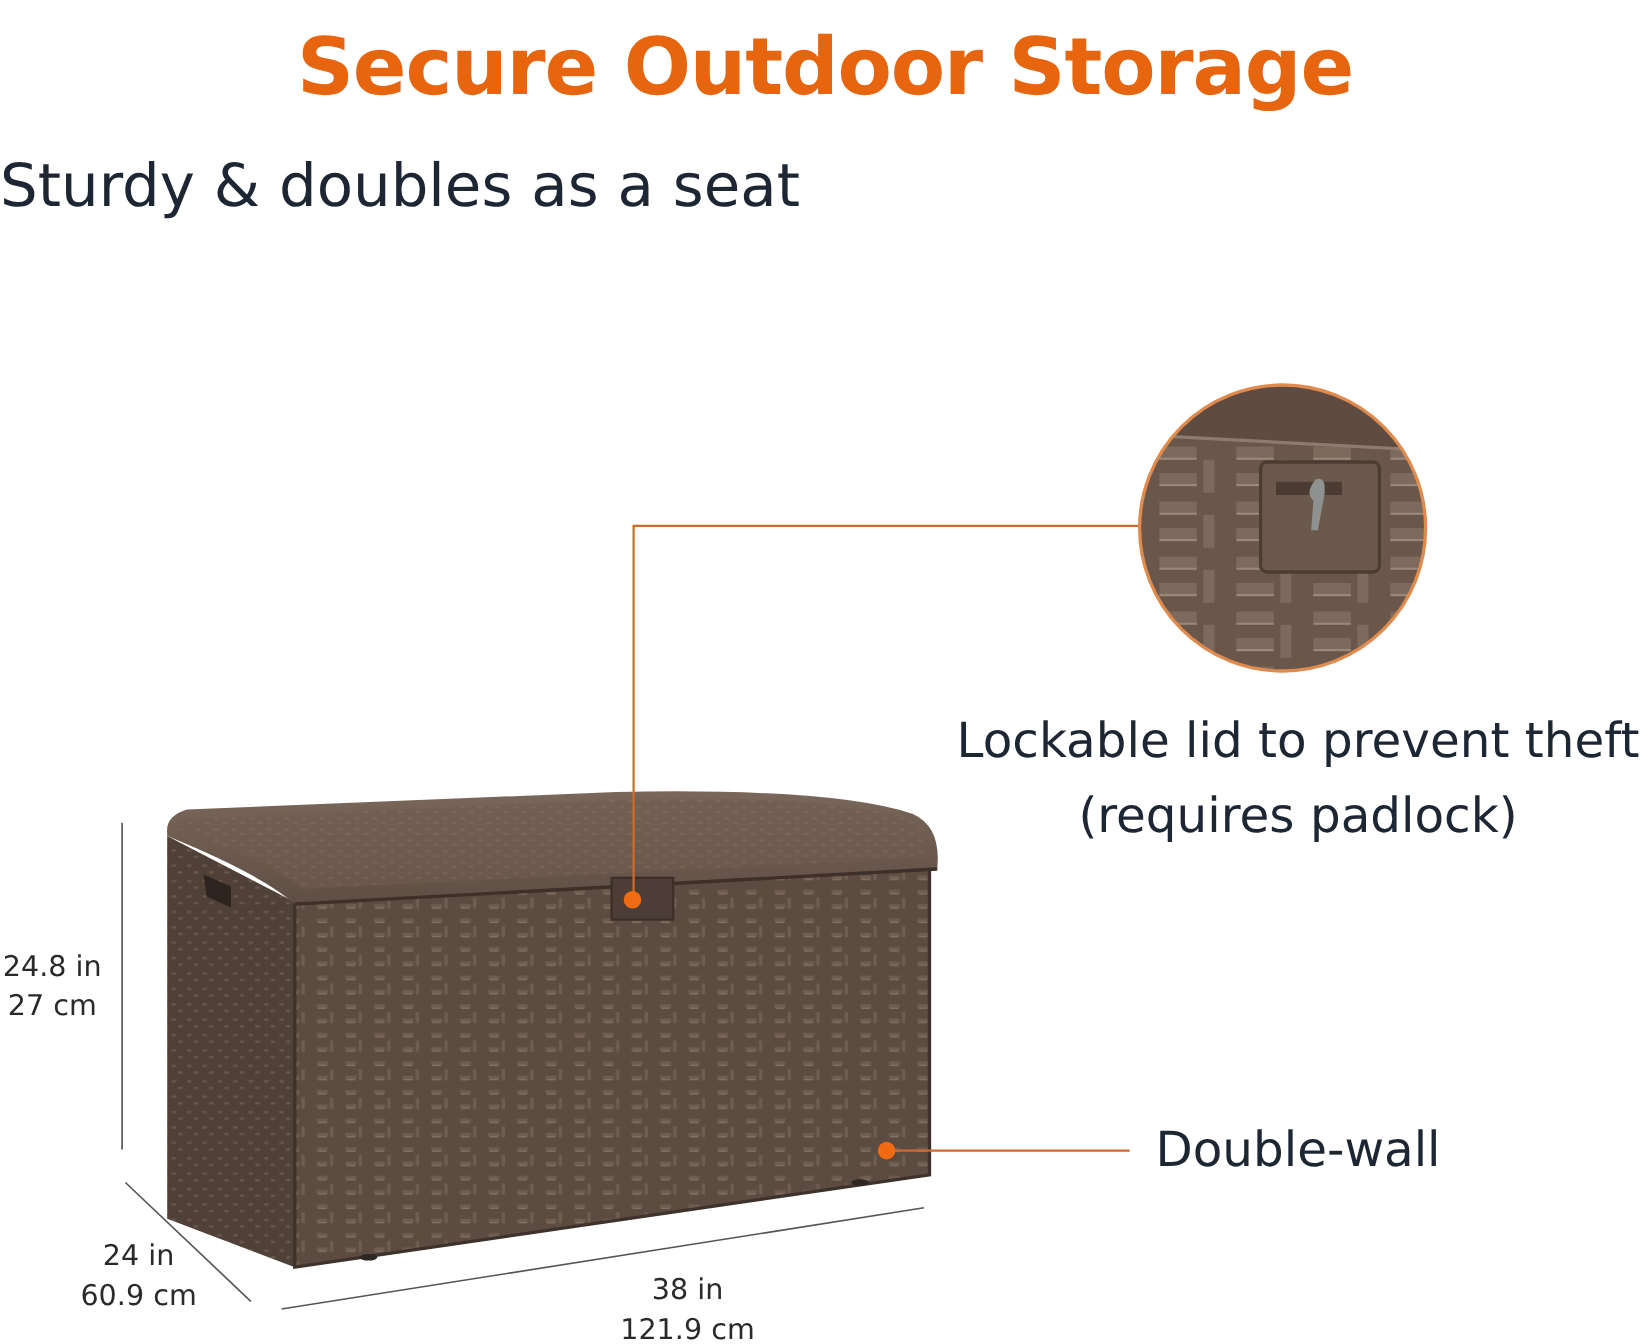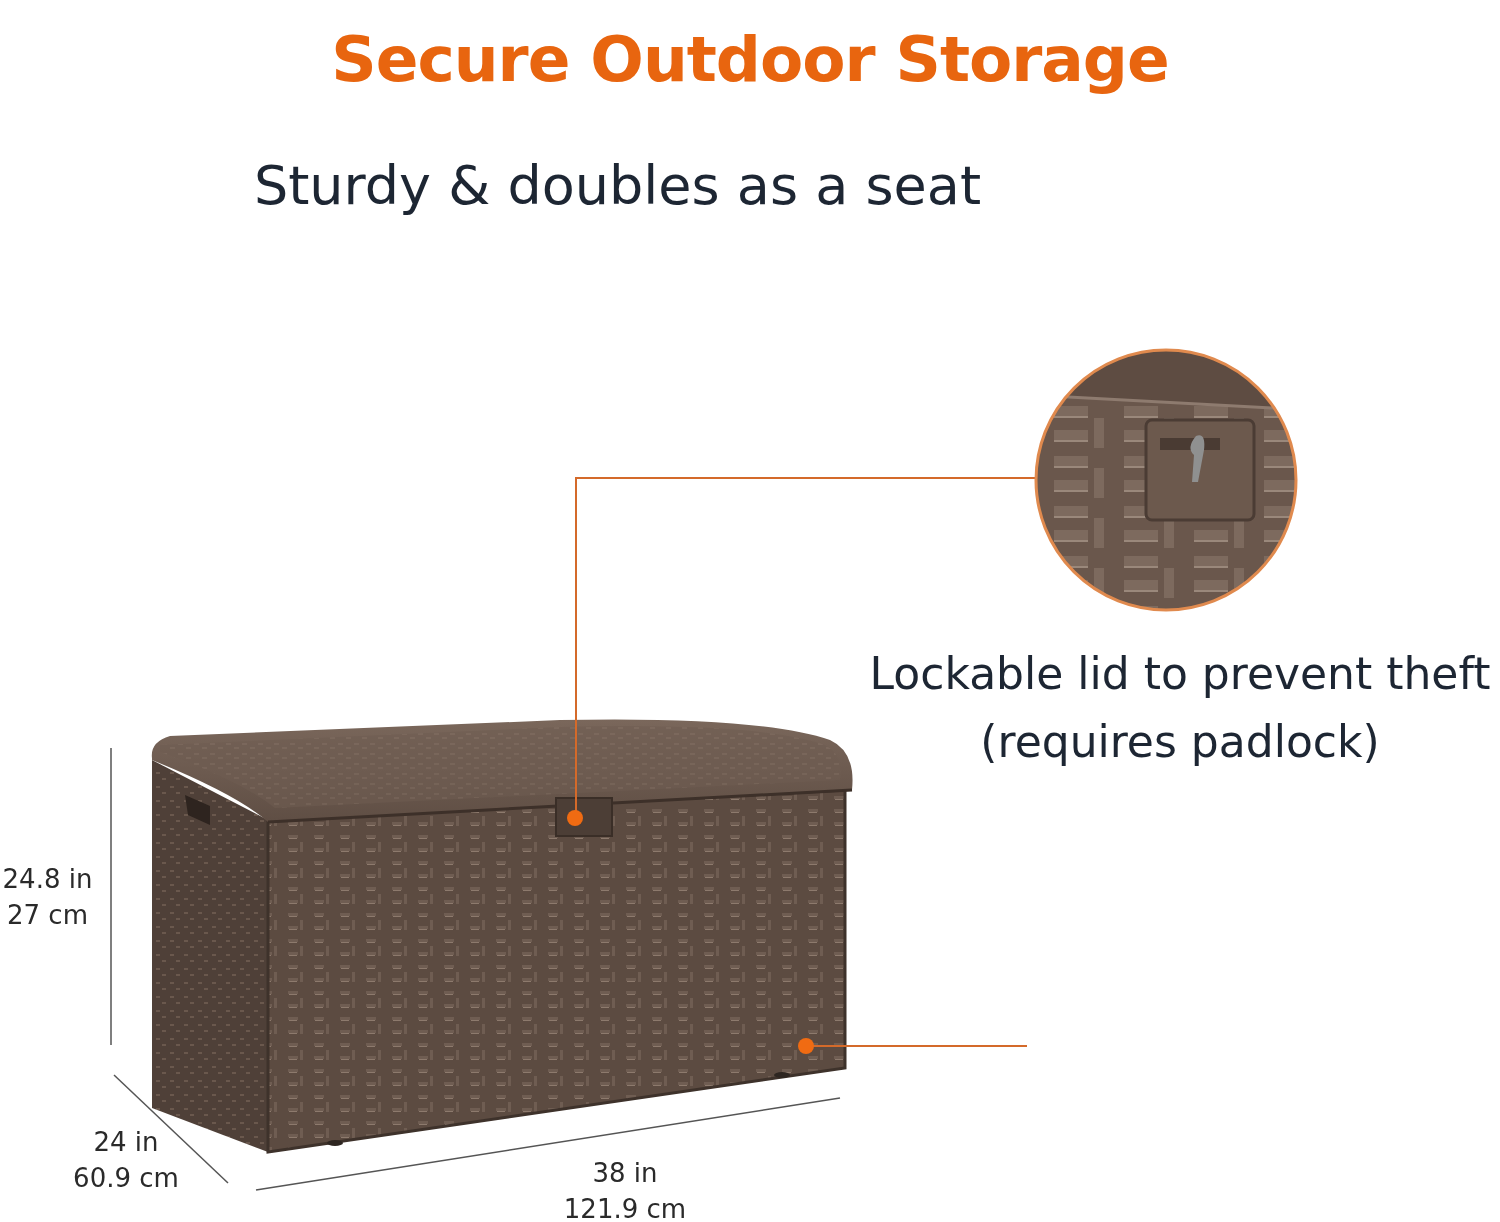--- a/index.html
+++ b/index.html
@@ -1,21 +1,21 @@
 <!DOCTYPE html>
 <html><head>
 <meta charset="utf-8">
 <style>
   html, body { margin: 0; padding: 0; background: #ffffff; }
   body { width: 1500px; height: 1222px; position: relative; overflow: hidden;
          font-family: "DejaVu Sans", sans-serif; }
   .headline { position: absolute; left: 0; top: 0; width: 1500px; text-align: center;
-              color: #e8650f; font-weight: bold; font-size: 63px; line-height: 120px;
+              color: #e8650f; font-weight: bold; font-size: 72px; line-height: 120px;
               letter-spacing: -1px; font-family: "DejaVu Sans", sans-serif; }
-  .subhead { position: absolute; left: 0; top: 150px; width: 1235px; text-align: center;
+  .subhead { position: absolute; left: 0; top: 133px; width: 1235px; 
              color: #1d2633; font-size: 54px; line-height: 72px;
              font-family: "DejaVu Sans", sans-serif; }
   .callout-text { position: absolute; color: #1d2633; font-size: 44px; line-height: 68px;
                   text-align: center; font-family: "DejaVu Sans", sans-serif; }
   .dim { position: absolute; color: #2a2a2a; font-size: 26px; line-height: 36px;
          text-align: center; font-family: "DejaVu Sans", sans-serif; }
   svg.art { position: absolute; left: 0; top: 0; }
 </style>
 </head>
 <body>
@@ -95,20 +95,21 @@
   <line x1="806" y1="1046" x2="1027" y2="1046" stroke="#d46a2a" stroke-width="2"></line>
   <circle cx="806" cy="1046" r="8" fill="#f06b12"></circle>
 </svg>
 
 <div class="callout-text" style="left:850px; top:640px; width:660px;">
   <div>Lockable lid to prevent theft</div>
   <div>(requires padlock)</div>
 </div>
 
 <div class="callout-text" style="left:960px; top:1012px; width:440px;">
+  <div>Double-wall</div>
 </div>
 
 <div class="dim" style="left:0px; top:861px; width:95px;">
   <div>24.8 in</div>
   <div>27 cm</div>
 </div>
 
 <div class="dim" style="left:56px; top:1124px; width:140px;">
   <div>24 in</div>
   <div>60.9 cm</div>

